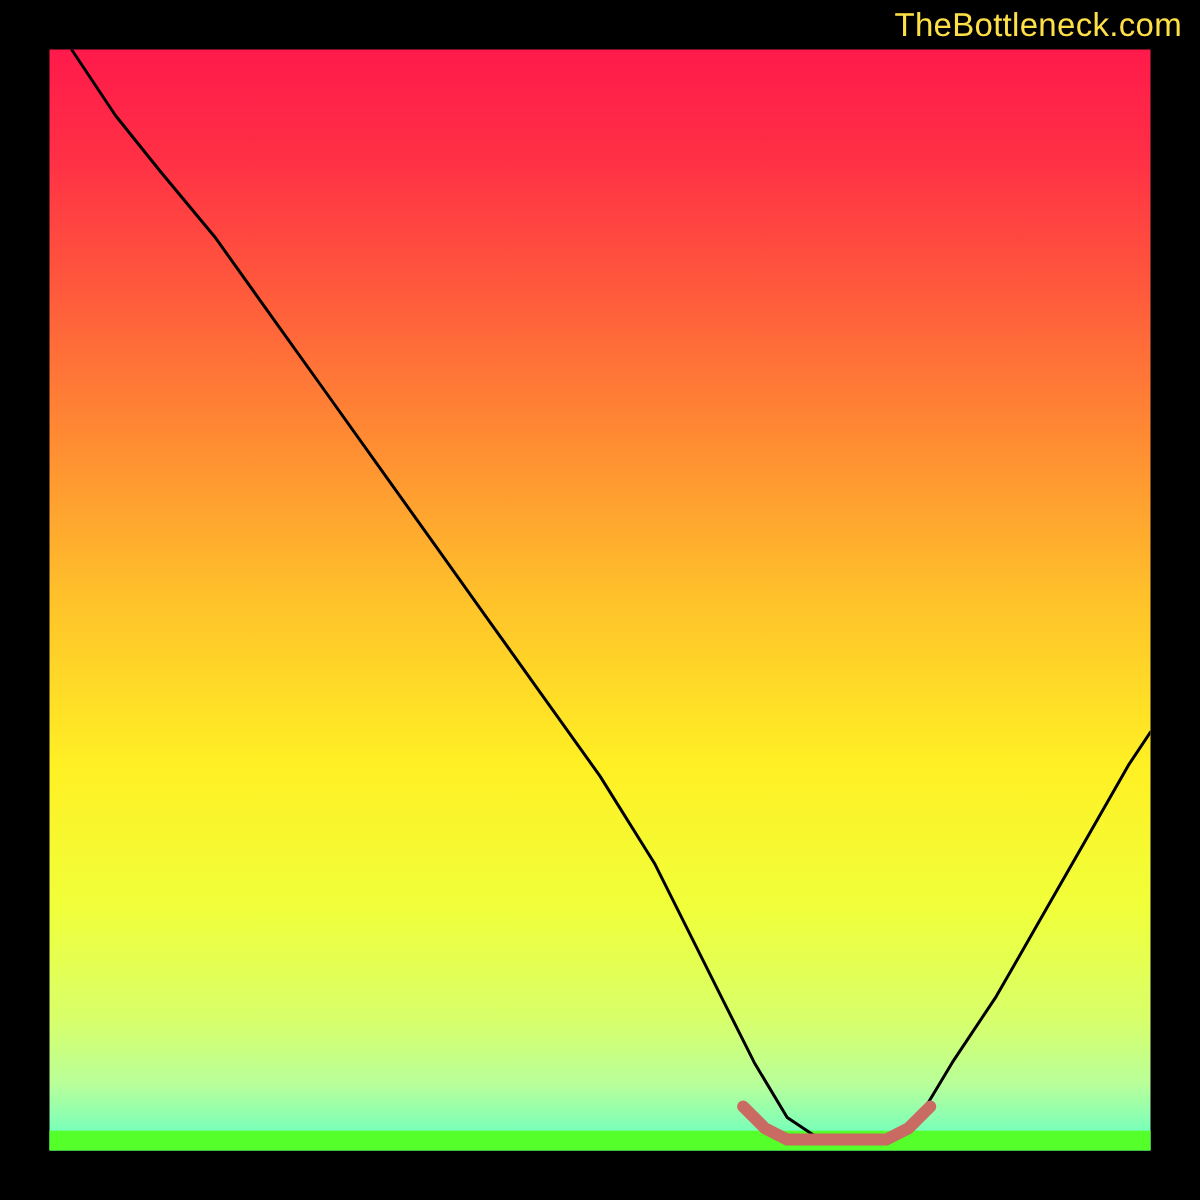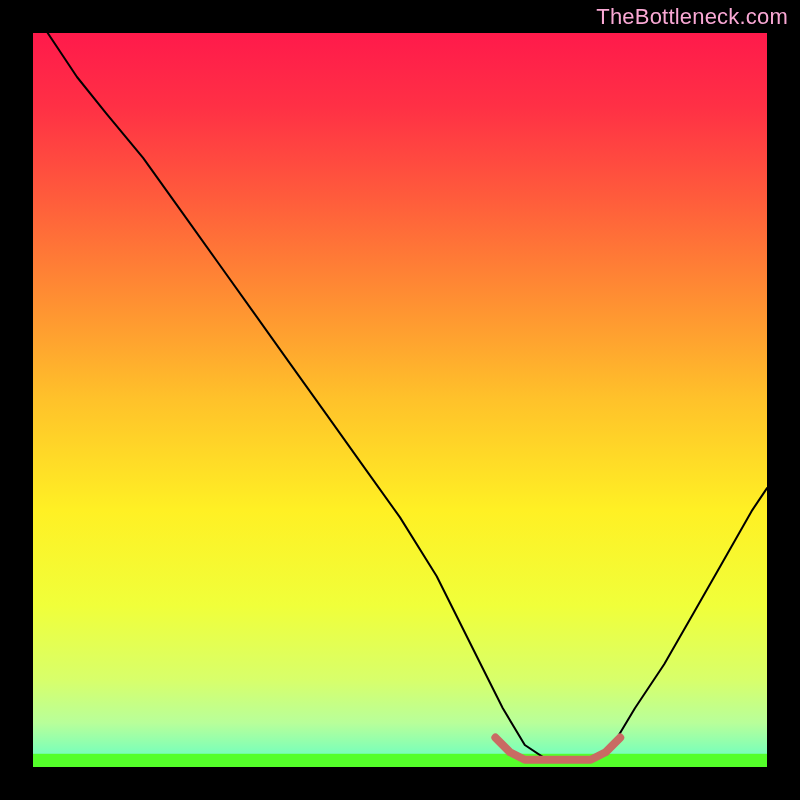--- a/index.html
+++ b/index.html
@@ -13,21 +13,21 @@
   .stage {
     position: relative;
     width: 800px;
     height: 800px;
     background: #000;
   }
   .watermark {
     position: absolute;
     top: 4px;
     right: 12px;
-    color: #f9a8d4;
+    color: #fde047;
     font-size: 22px;
     font-weight: 500;
     letter-spacing: 0.2px;
     z-index: 20;
   }
   svg.plot {
     position: absolute;
     inset: 0;
     width: 800px;
     height: 800px;

